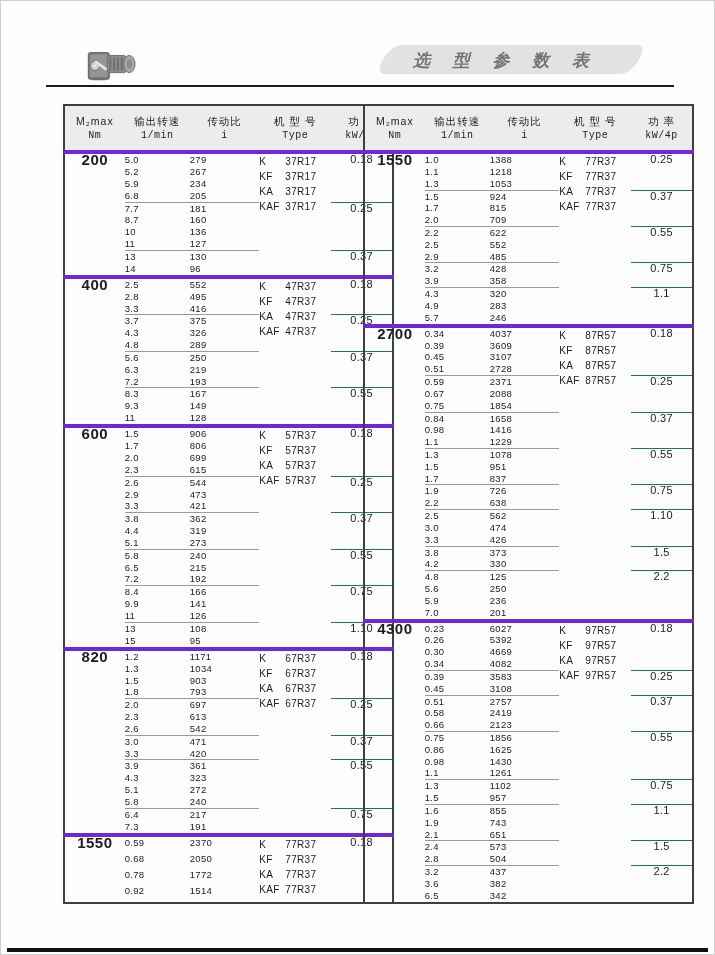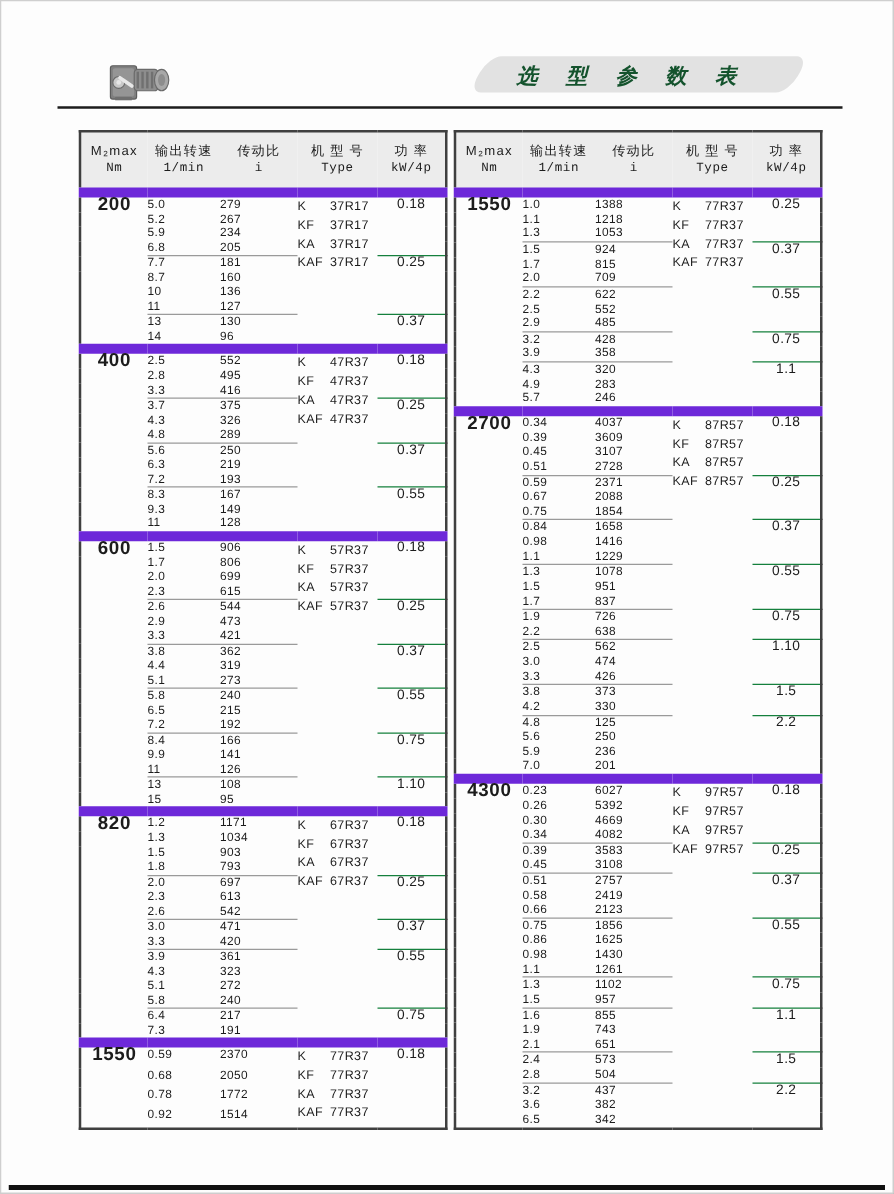--- a/index.html
+++ b/index.html
@@ -15,30 +15,30 @@
   }
   
   .logo{position:absolute;left:85px;top:44px;width:58px;height:40px;}
   .banner{
     position:absolute;left:382px;top:44px;width:256px;height:29px;
     background:#e2e2e2;transform:skewX(-30deg);border-radius:10px/13px;
   }
   .banner-title{
     position:absolute;left:372px;top:48px;width:256px;
     text-align:center;font-style:italic;font-weight:bold;
-    font-size:17px;letter-spacing:9px;text-indent:9px;color:#14532d;
+    font-size:17px;letter-spacing:9px;text-indent:9px;color:#737373;
   }
   .header-rule{
     position:absolute;left:45px;top:84px;width:628px;height:2px;background:#1c1c1c;
   }
   .bottom-bar{
     position:absolute;left:6px;right:6px;bottom:2px;height:4px;background:#111;
   }
   
-  .tbl-wrap{position:absolute;top:103px;width:293px;height:800px;}
+  .tbl-wrap{position:absolute;top:103px;width:331px;height:800px;}
   .tbl-wrap.left{left:62px;}
   .tbl-wrap.right{left:362px;}
   table.sel{
     width:100%;height:100%;
     border-collapse:collapse;table-layout:fixed;
     border:2px solid #3f3f3f;
     font-size:9.5px;letter-spacing:0.3px;
   }
   table.sel thead th{
     background:#ececec;
@@ -46,21 +46,21 @@
     height:44px;font-weight:normal;vertical-align:middle;padding:0;
   }
   table.sel thead .h1{font-size:10.5px;line-height:15px;letter-spacing:1px;}
   table.sel thead .h2{font-size:10px;line-height:14px;letter-spacing:0.5px;font-family:Liberation Mono, monospace;}
   table.sel td{padding:0;line-height:11px;vertical-align:top;}
   td.speed{padding-left:24px;}
   td.ratio{padding-left:12px;}
   td.gtop{padding-top:3px;}
   td.gbot{padding-bottom:3px;}
   td.gline{border-top:1px solid #9a9a9a;}
-  tr.block-start td{border-top:8px solid #6d28d9;}
+  tr.block-start td{border-top:4px solid #6d28d9;}
   td.m2max{
     text-align:center;vertical-align:middle;
     font-weight:bold;font-size:15px;letter-spacing:0.5px;
   }
   td.type{vertical-align:middle;font-size:10px;}
   .type-line{line-height:15px;white-space:nowrap;}
   .type-line .tp{display:inline-block;width:26px;}
   td.power{text-align:center;vertical-align:middle;font-size:11px;}
   td.power.ps{border-top:1px solid #15803d;}
 </style>

